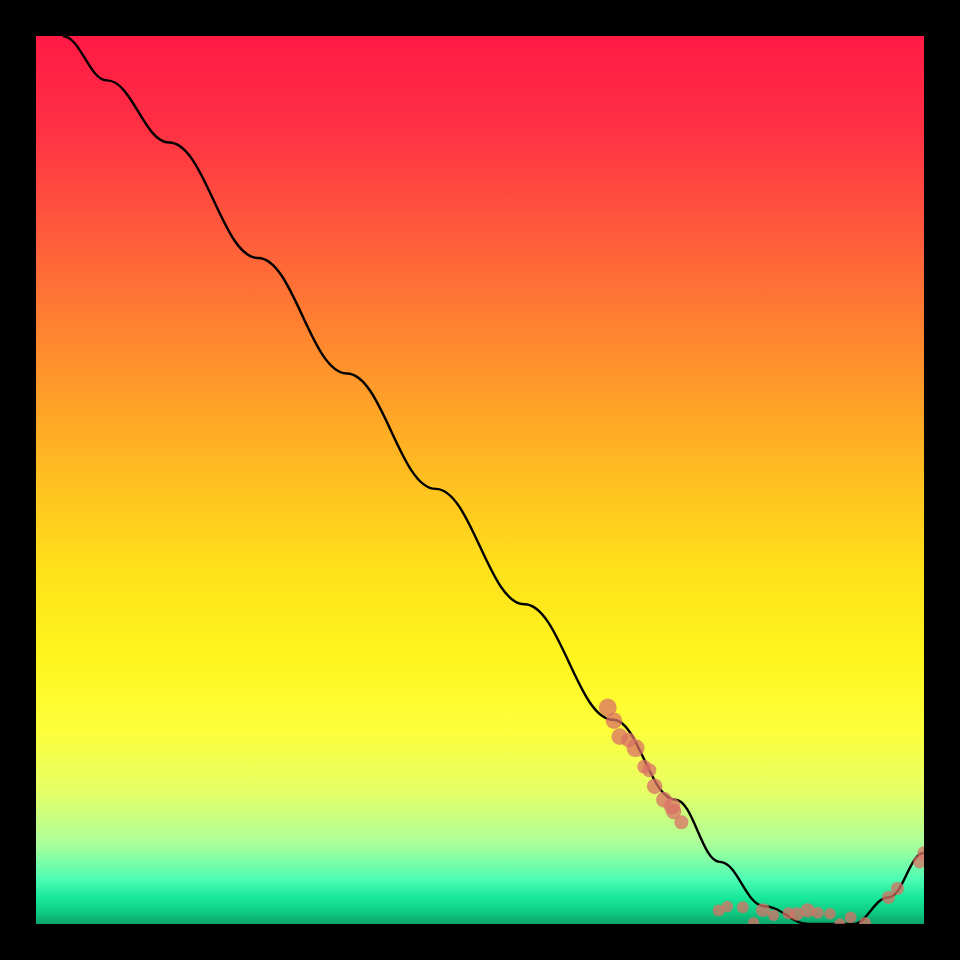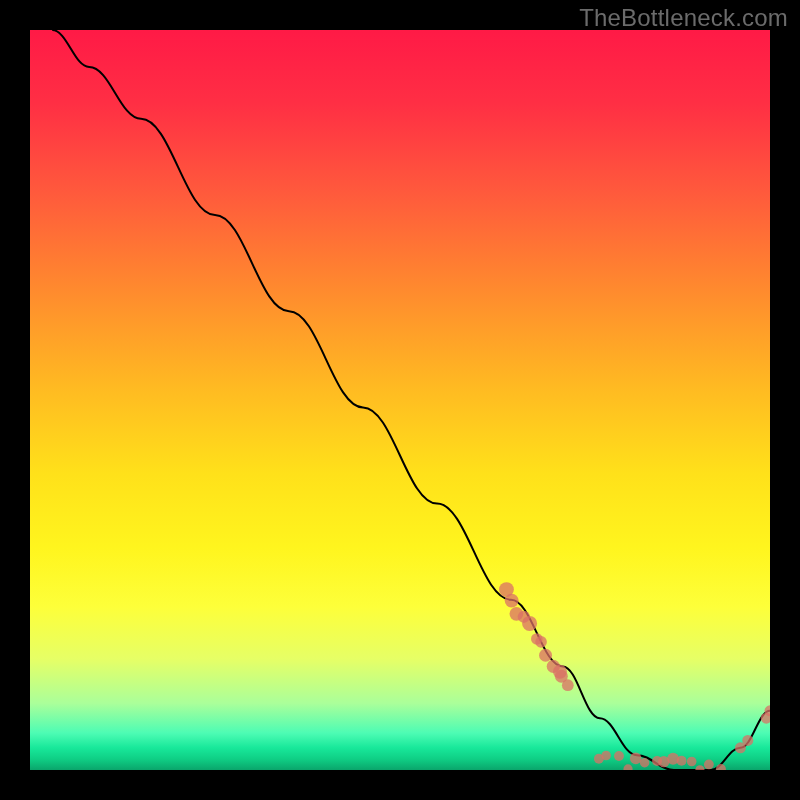--- a/index.html
+++ b/index.html
@@ -70,21 +70,20 @@
   }
   .dot {
     fill: #d97066;
     fill-opacity: 0.75;
   }
 </style>
 </head>
 <body>
 
 <div class="frame">
-  <div class="watermark">TheBottleneck.com</div>
 
   <div class="plot-area">
     <div class="gradient-bg"></div>
 
     <svg class="overlay" viewBox="0 0 740 740" preserveAspectRatio="none">
       <path id="curve-path" class="curve" d="M 22.2 0 C 37 0, 44.4 37, 59.2 37 C 79.92 37, 90.28 88.79999999999995, 111 88.79999999999995 C 140.6 88.79999999999995, 155.4 185, 185 185 C 214.6 185, 229.4 281.2, 259 281.2 C 288.6 281.2, 303.4 377.40000000000003, 333 377.40000000000003 C 362.6 377.40000000000003, 377.40000000000003 473.6, 407.00000000000006 473.6 C 436.6 473.6, 451.40000000000003 569.8, 481 569.8 C 501.71999999999997 569.8, 512.0799999999999 636.4, 532.8 636.4 C 547.6 636.4, 555 688.2, 569.8000000000001 688.2 C 584.6 688.2, 592 725.2, 606.8 725.2 C 621.5999999999999 725.2, 629 740, 643.8 740 C 658.6 740, 666 740, 680.8000000000001 740 C 692.64 740, 698.5600000000001 717.8, 710.4 717.8 C 722.24 717.8, 728.16 680.8, 740 680.8"></path>
       <g id="dots-group">
           <circle cx="476.45554098079566" cy="559.5794732510288" r="7.417978395061729" class="dot"></circle>
           <circle cx="481.6514161678513" cy="570.5955173026562" r="6.942078189300411" class="dot"></circle>
           <circle cx="486.4190506141664" cy="583.8521169098391" r="6.90599279835391" class="dot"></circle>

